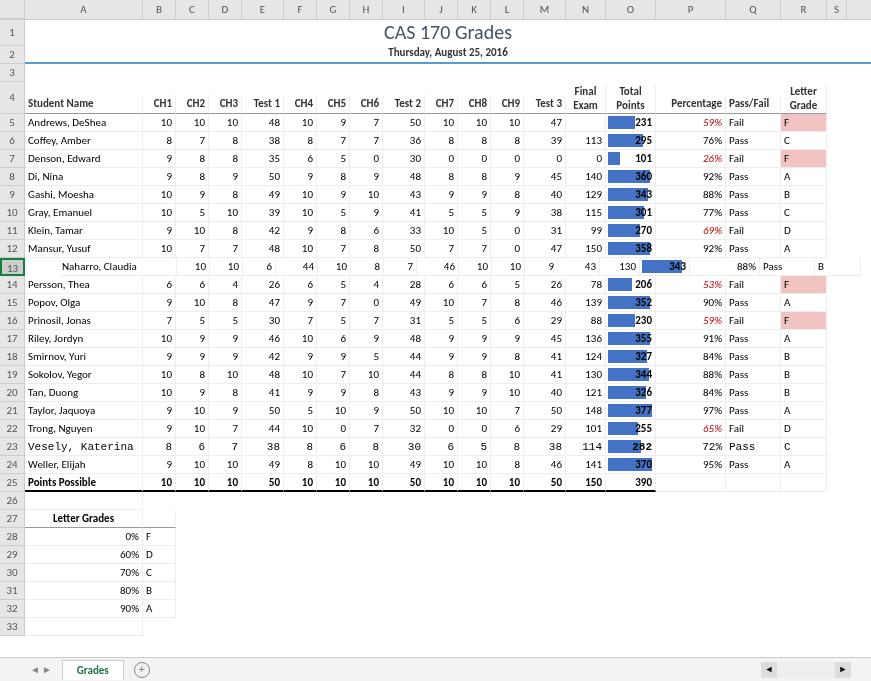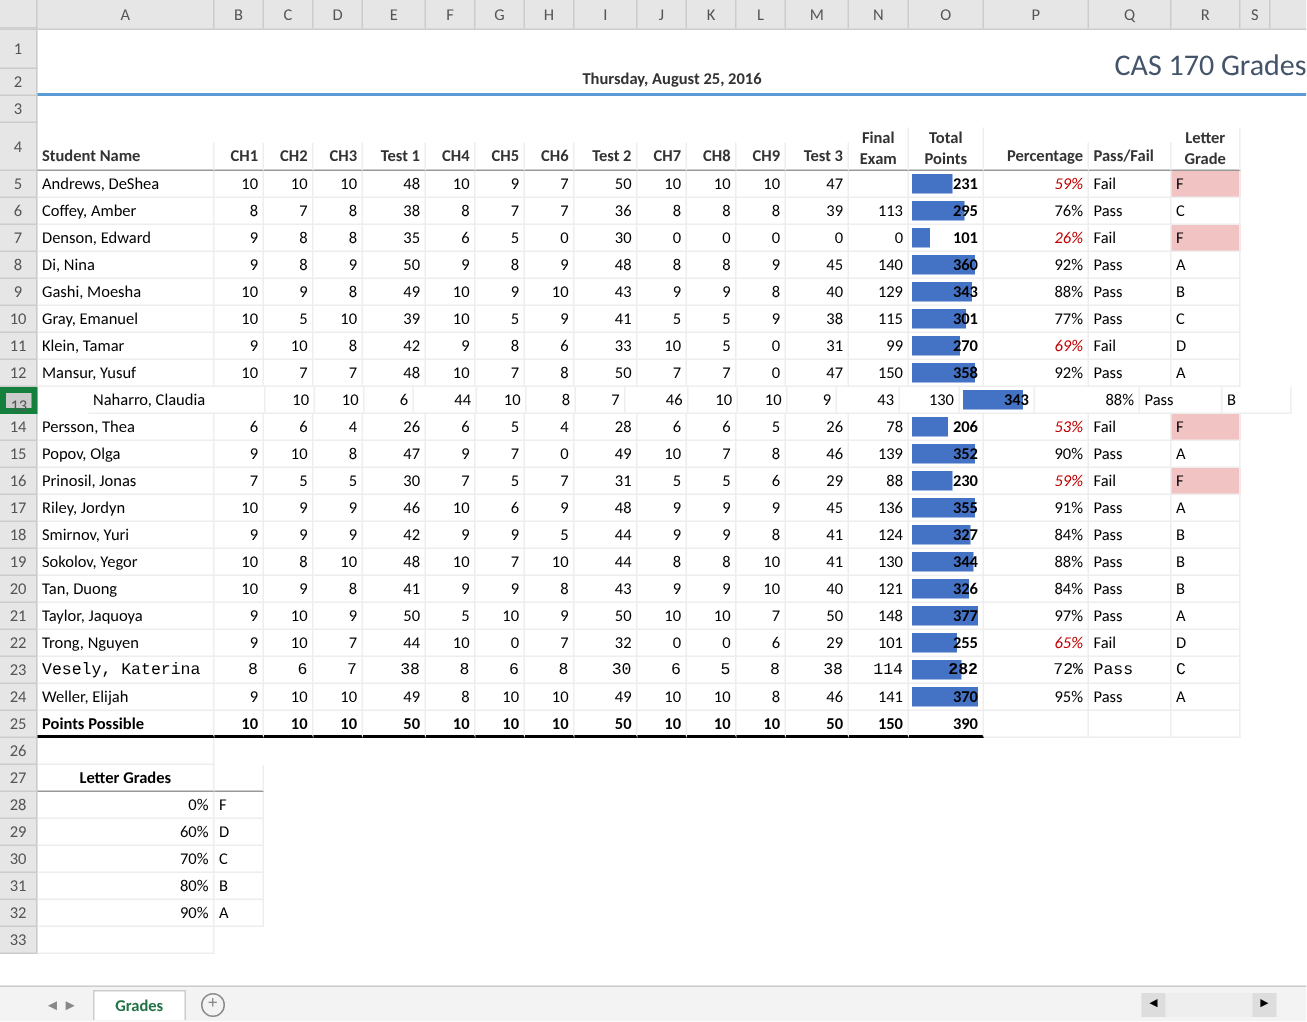--- a/index.html
+++ b/index.html
@@ -2,23 +2,23 @@
 <html><head>
 <meta charset="utf-8">
 <style>
 * { box-sizing: border-box; margin: 0; padding: 0; }
 body { font-family: Calibri, Arial, sans-serif; font-size: 11px; background: #fff; overflow: hidden; width: 871px; height: 681px; position: relative; }
 .sheet { position: relative; }
 .col-headers { display: flex; background: #e6e6e6; border-bottom: 1px solid #ccc; height: 20px; }
 .col-headers div { border-right: 1px solid #ccc; text-align: center; line-height: 20px; color: #555; font-size: 11px; }
 .row { display: flex; height: 18px; }
 .row-header { width: 25px; background: #e6e6e6; border-right: 1px solid #ccc; border-bottom: 1px solid #ccc; text-align: center; line-height: 18px; color: #555; font-size: 11px; flex-shrink: 0; }
-.row-header.sel { background: #ccc; border: 4px solid #15803d; }
+.row-header.sel { background: #ccc; border: 2px solid #15803d; }
 .cell { border-right: 1px solid #eee; border-bottom: 1px solid #eee; padding: 0 3px; line-height: 18px; overflow: hidden; white-space: nowrap; }
-.title { font-size: 20px; color: #44546a; text-align: right; width: 100%; line-height: 24px; margin-top: 12px; }
+.title { font-size: 20px; color: #44546a; text-align: center; width: 100%; line-height: 24px; }
 .subtitle { font-weight: bold; text-align: center; width: 100%; color: #333; }
 .subtitle-wrap { border-bottom: 2px solid #5b9bd5; }
 .hdr { font-weight: bold; color: #333; border-bottom: 1px solid #999; }
 .hdr2 { border-bottom: 2px solid #000; }
 .num { text-align: right; }
 .red { color: #c00000; font-style: italic; }
 .pink { background: #f2c3c3; }
 .bold { font-weight: bold; }
 .bar-cell { position: relative; text-align: right; padding: 0; }
 .bar-bg { position: absolute; left: 2px; top: 2px; bottom: 2px; background: #4472c4; }

